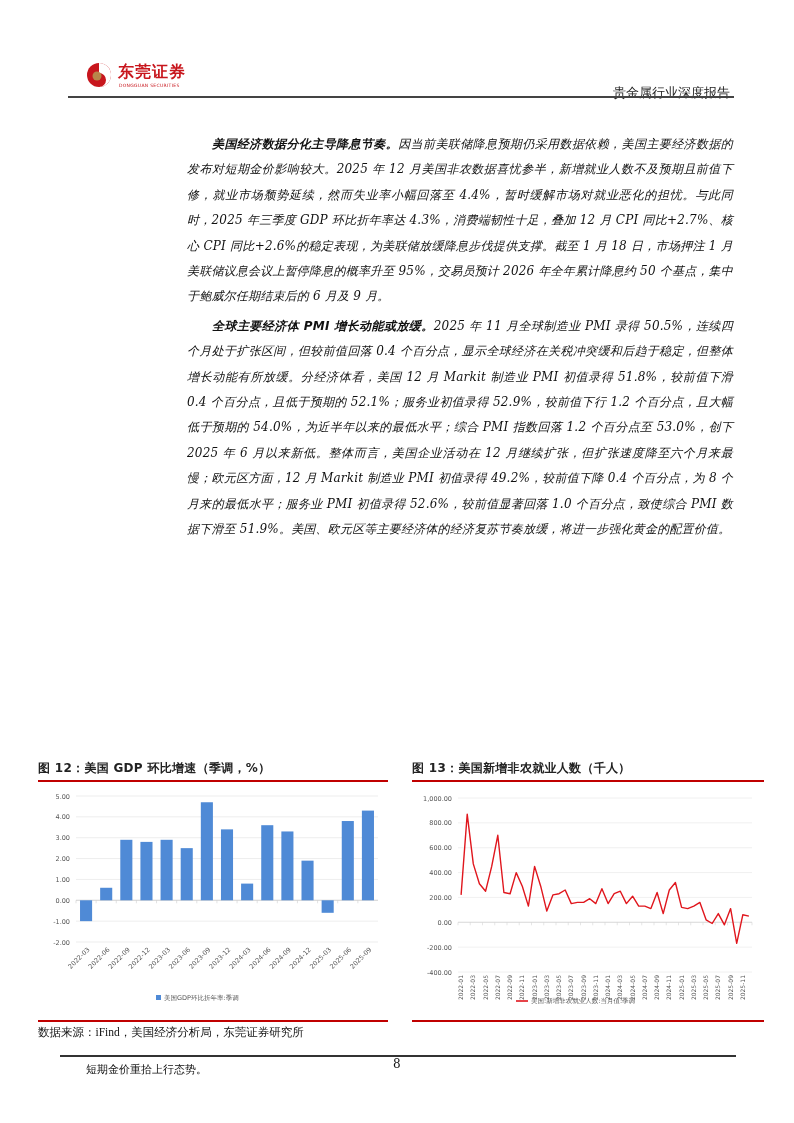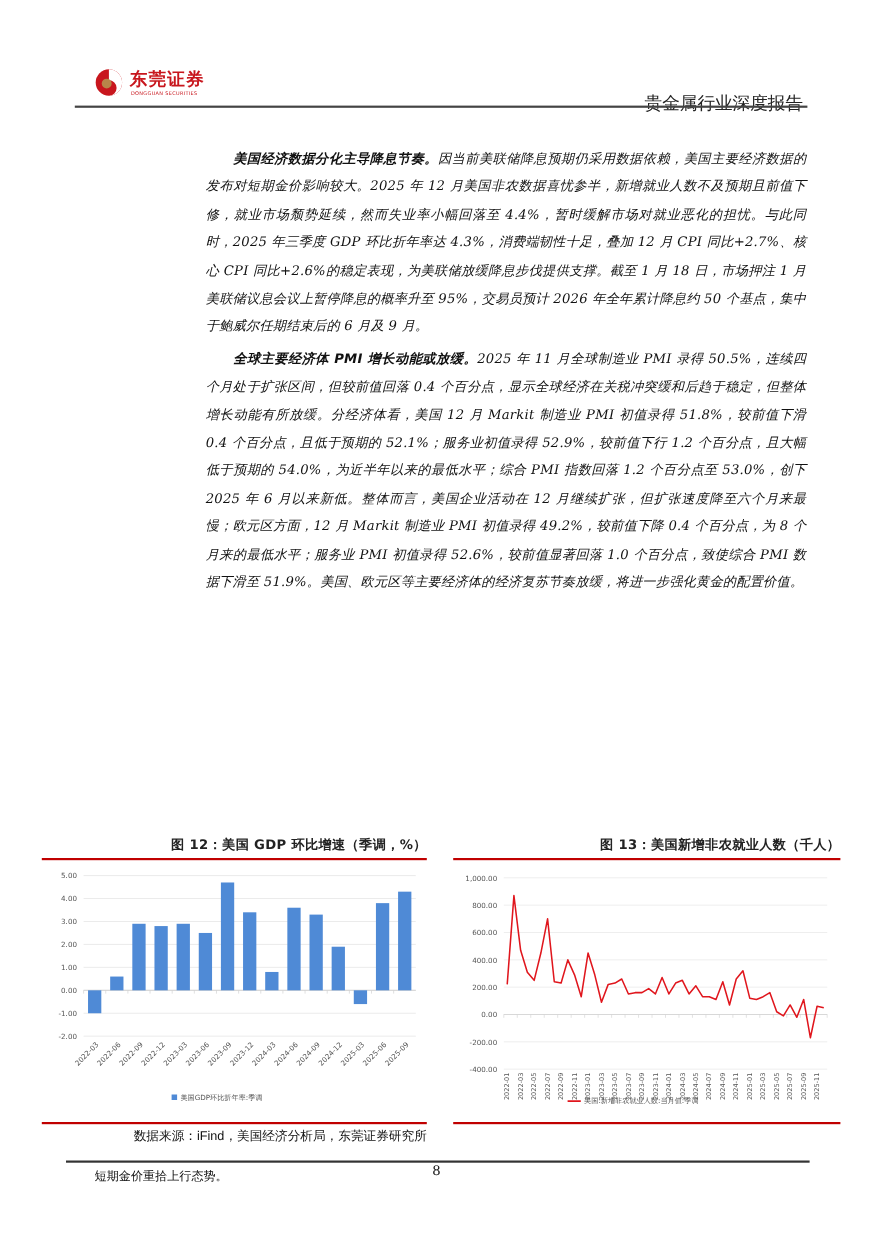--- a/index.html
+++ b/index.html
@@ -6,36 +6,36 @@
   body { width: 794px; height: 1123px; position: relative; overflow: hidden;
          font-family: "DejaVu Serif", "Liberation Serif", serif; color: #111; }
   .header { position: absolute; left: 68px; top: 58px; width: 666px; height: 42px; }
   .logo { position: absolute; left: 18px; top: 2px; width: 120px; height: 34px; }
   .logo-mark { position: absolute; left: 0; top: 2px; width: 26px; height: 26px; }
   .logo-cn { position: absolute; left: 32px; top: 2px; font-family: "DejaVu Serif", serif; font-weight: bold;
              font-size: 16px; color: #c8161d; letter-spacing: 1px; }
   .logo-en { position: absolute; left: 33px; top: 23px; font-family: "DejaVu Sans", sans-serif;
              font-size: 4.5px; color: #c8161d; letter-spacing: 0.3px; }
   .report-type { position: absolute; right: 4px; top: 26px; font-family: "DejaVu Sans", sans-serif;
-                 font-size: 16px; color: #222; }
+                 font-size: 13px; color: #222; }
   .header-rule2 { position: absolute; left: 68px; top: 96px; width: 666px; height: 2px; background: #444; }
 
   .body-text { position: absolute; left: 187px; top: 132px; width: 546px; }
   .para { font-size: 12px; line-height: 25.4px; text-indent: 25px; text-align: justify; margin: 0 0 4px 0;
           letter-spacing: 0.2px; font-style: italic; }
   .para b { font-family: "DejaVu Sans", sans-serif; font-weight: bold; }
 
   .fig { position: absolute; top: 758px; width: 350px; }
   .fig-left { left: 38px; }
   .fig-right { left: 412px; width: 352px; }
   .fig-title { font-family: "DejaVu Sans", sans-serif; font-size: 12px; font-weight: bold; color: #222;
-               height: 22px; line-height: 20px; letter-spacing: 0.3px; text-align: right; }
+               height: 22px; line-height: 20px; letter-spacing: 0.3px; }
   .fig-rule { height: 2px; background: #c00000; width: 100%; }
   .fig-rule-bottom { height: 2px; background: #c00000; width: 100%; margin-top: 2px; }
-  .fig-source { font-family: Liberation Sans, sans-serif; font-size: 11.5px; margin-top: 3px; color: #111; text-align: right; }
+  .fig-source { font-family: Liberation Serif, serif; font-size: 11.5px; margin-top: 3px; color: #111; }
   svg text { font-family: "DejaVu Sans", sans-serif; }
 
   .footer-rule { position: absolute; left: 60px; top: 1055px; width: 676px; height: 2px; background: #333; }
   .footer-note { position: absolute; left: 86px; top: 1062px; font-family: "DejaVu Sans", sans-serif; font-size: 11px; color: #111; }
   .page-num { position: absolute; left: 393px; top: 1057px; font-family: "DejaVu Serif", serif; font-size: 12px; }
 </style>
 </head>
 <body>
 
 <div class="header">

